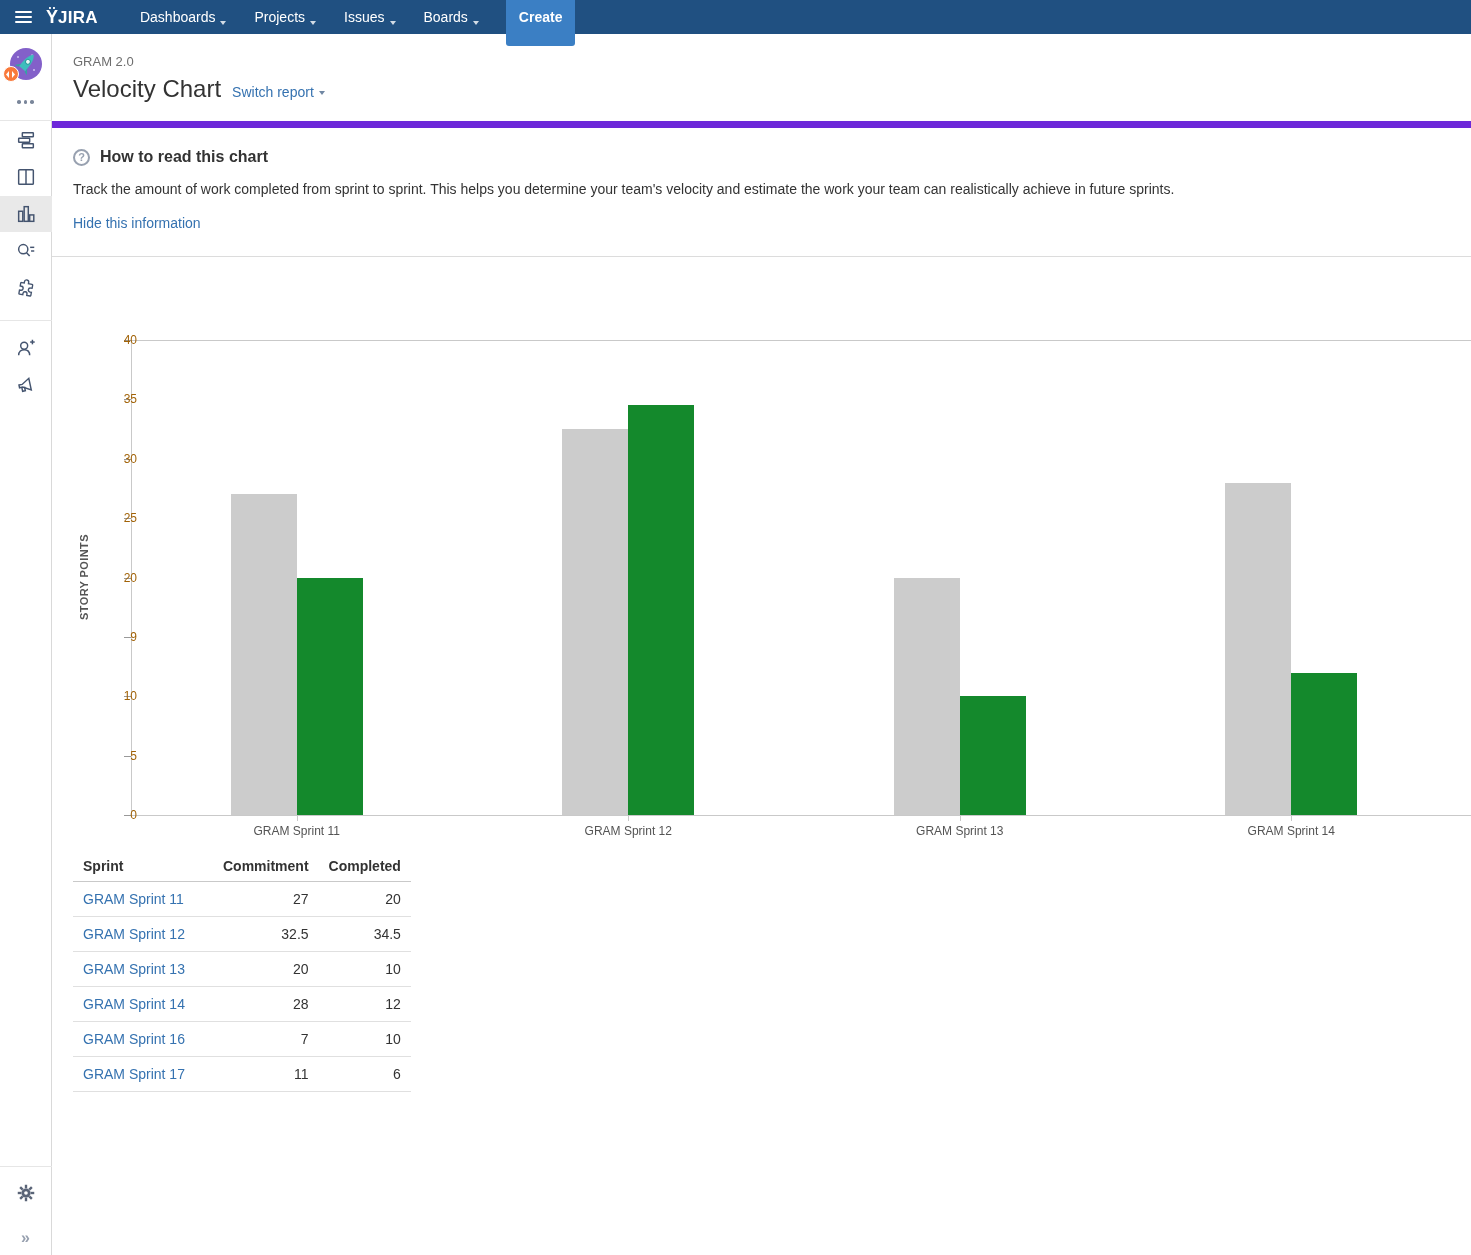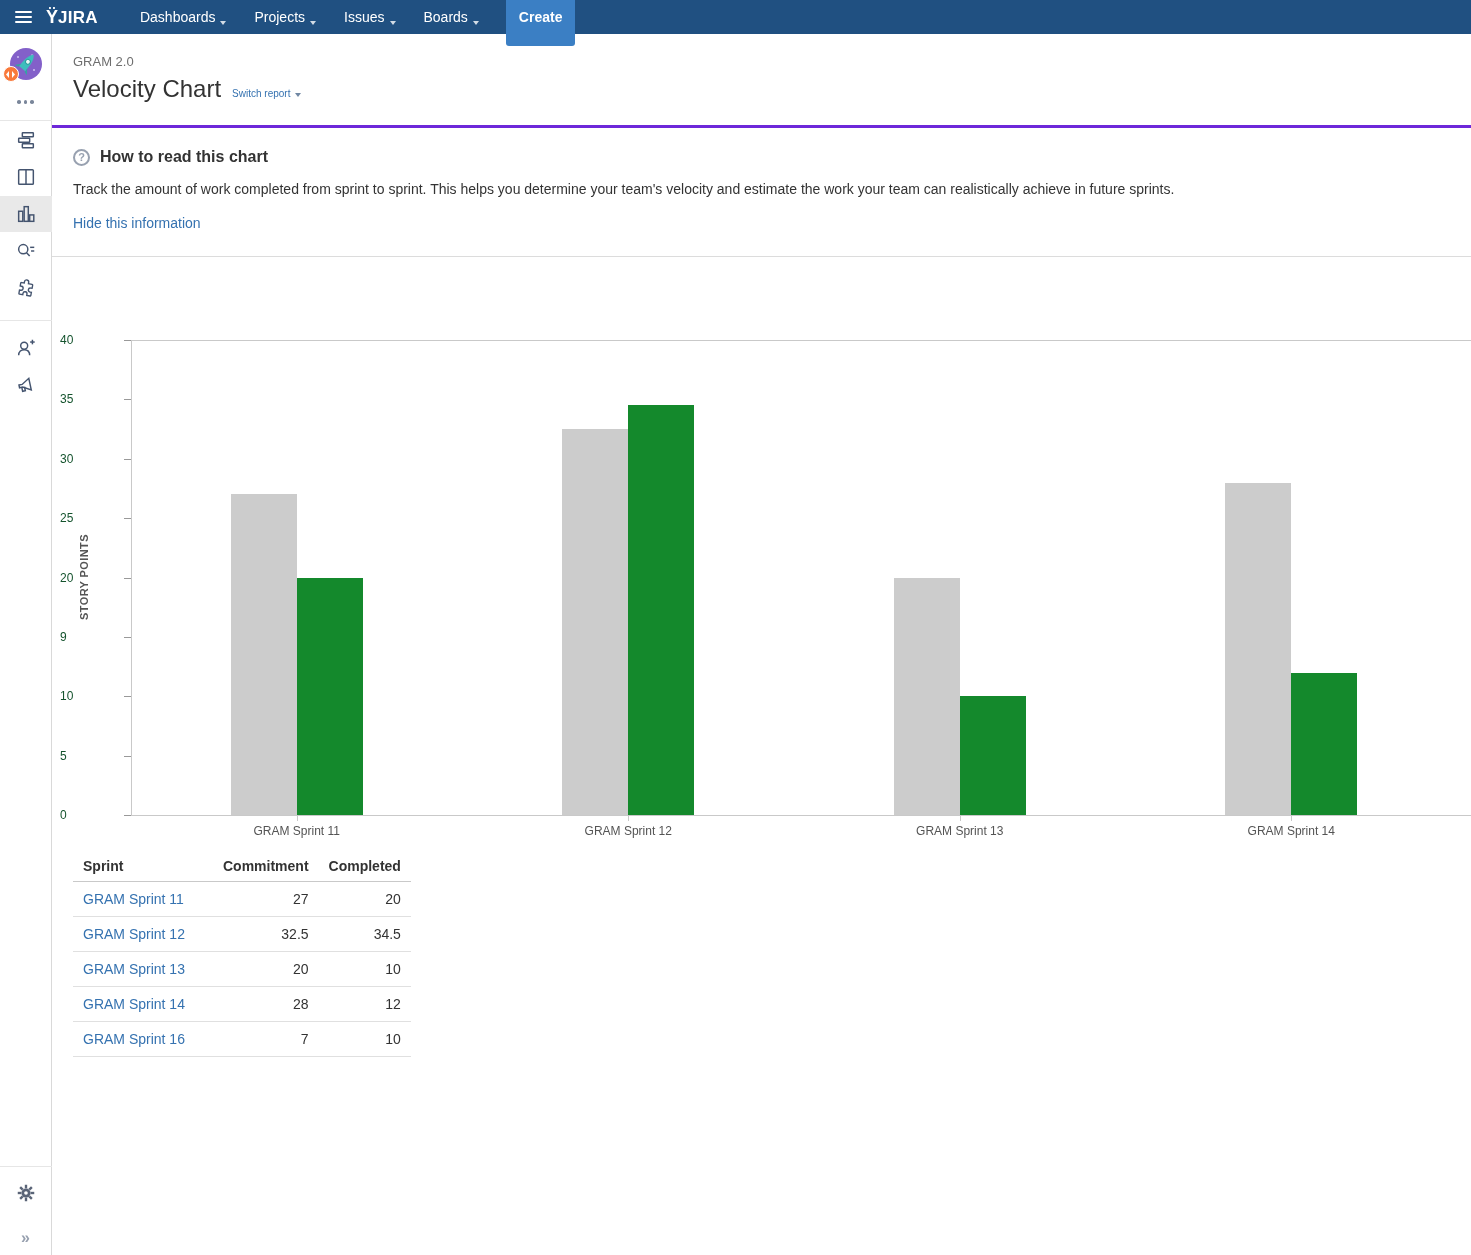--- a/index.html
+++ b/index.html
@@ -44,41 +44,41 @@
   .icon-col { display:flex; flex-direction:column; align-items:center; width:100%; }
   .icon-btn { width:52px; height:36px; display:flex; align-items:center; justify-content:center; cursor:pointer; margin-top:1px; }
   .icon-btn.active { background:#e9e9e9; }
   .icon-btn svg { display:block; }
   .sidebar-bottom { margin-top:auto; width:100%; display:flex; flex-direction:column; align-items:center; padding-bottom:4px; }
   .chevrons { color:#97a0af; font-size:16px; font-weight:bold; cursor:pointer; margin-top:14px; padding:4px; }
 
   
   .main { position:absolute; left:52px; top:34px; width:1419px; }
 
-  .page-header { padding:20px 21px 0 21px; height:94px; border-bottom:3px solid #6d28d9; }
+  .page-header { padding:20px 21px 0 21px; height:94px; border-bottom:7px solid #6d28d9; }
   .breadcrumb { font-size:13px; color:#6e6e6e; line-height:15px; }
   .title-row { margin-top:5px; display:flex; align-items:baseline; }
   .page-title { font-size:24px; font-weight:400; color:#333; line-height:30px; margin:0; }
-  .switch-report { font-size:10px; color:#3572b0; margin-left:11px; display:flex; align-items:center; cursor:pointer; }
+  .switch-report { font-size:14px; color:#3572b0; margin-left:11px; display:flex; align-items:center; cursor:pointer; }
   .switch-report .caret2 { width:0; height:0; border-left:3.5px solid transparent; border-right:3.5px solid transparent; border-top:4px solid #7087a3; margin-left:5px; margin-top:2px; }
 
   .howto { padding:20px 21px 0 21px; height:129px; border-bottom:1px solid #dcdcdc; }
   .howto-head { display:flex; align-items:center; }
   .help-icon {
     width:17px; height:17px; border-radius:50%; border:2px solid #98a1b0; color:#98a1b0;
     font-size:11px; font-weight:bold; line-height:13px; text-align:center; margin-right:10px; flex:0 0 auto;
   }
   .howto-title { font-size:16px; font-weight:bold; color:#333; }
   .howto-desc { margin-top:13px; font-size:14px; color:#333; line-height:20px; }
   .hide-link { display:inline-block; margin-top:16px; font-size:14px; color:#3572b0; cursor:pointer; text-decoration:none; }
 
   
   .chart-wrap { position:relative; height:587px; }
   .chart-wrap .absdiv { position:absolute; }
-  .y-tick-label { position:absolute; left:8px; width:69px; text-align:left; font-size:12px; color:#14532d; }
+  .y-tick-label { position:absolute; left:16px; width:69px; text-align:right; font-size:12px; color:#a16207; }
   .x-cat-label { position:absolute; width:220px; text-align:center; font-size:12px; color:#545454; }
   .ylabel { position:absolute; width:200px; text-align:center; font-size:11px; font-weight:bold; color:#545454; letter-spacing:.4px; transform:rotate(-90deg); }
 
   
   .table-section { padding-left:21px; }
   table.velocity { border-collapse:collapse; margin-top:7px; font-size:14px; color:#333; }
   table.velocity th { font-weight:bold; height:30px; border-bottom:1px solid #c9c9c9; padding:0 10px; text-align:left; }
   table.velocity td { height:35px; border-bottom:1px solid #e0e0e0; padding:0 10px; }
   table.velocity .num { text-align:right; }
   table.velocity a.sprint-link { color:#3572b0; text-decoration:none; cursor:pointer; }
@@ -323,16 +323,21 @@
           <tr>
             <td><a class="sprint-link">GRAM Sprint 14</a></td>
             <td class="num">28</td>
             <td class="num">12</td>
           </tr>
           <tr>
             <td><a class="sprint-link">GRAM Sprint 16</a></td>
             <td class="num">7</td>
             <td class="num">10</td>
           </tr>
+          <tr>
+            <td><a class="sprint-link">GRAM Sprint 17</a></td>
+            <td class="num">11</td>
+            <td class="num">6</td>
+          </tr>
         </tbody>
     </table>
   </div>
 </div>
 
 </body></html>

